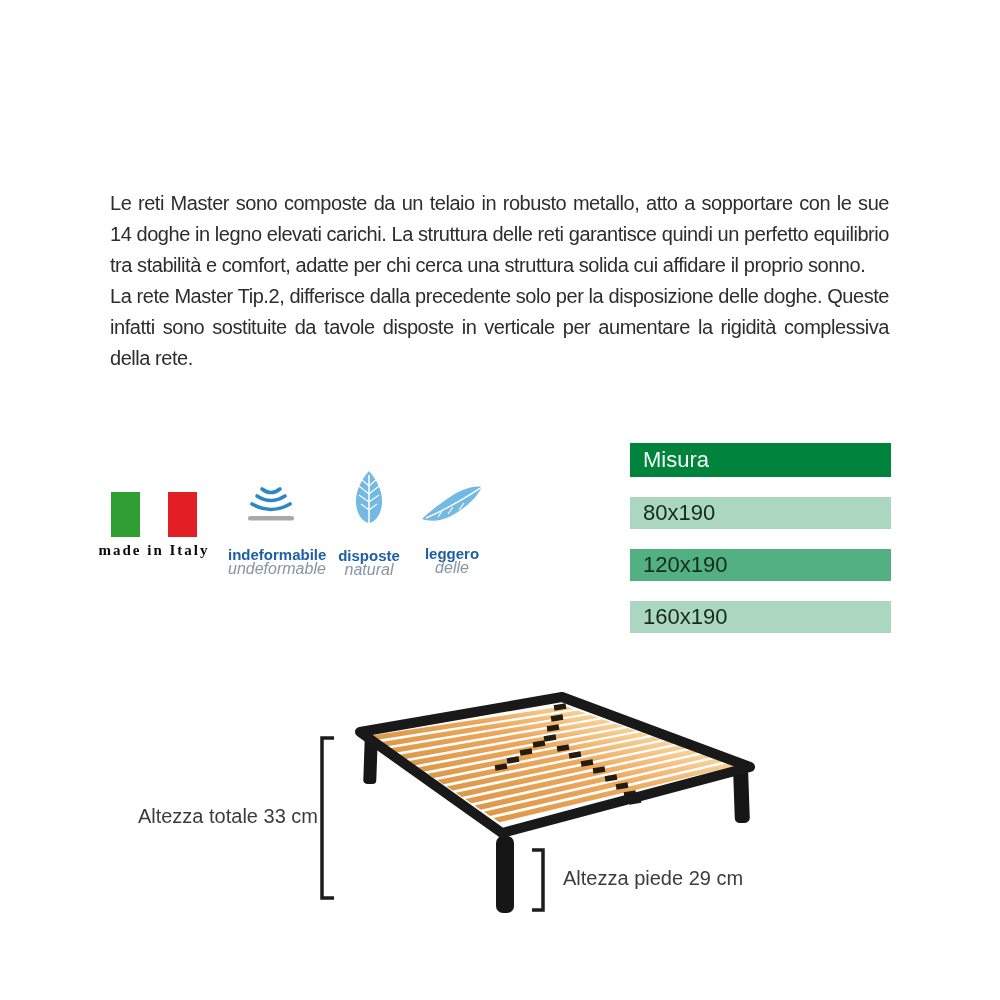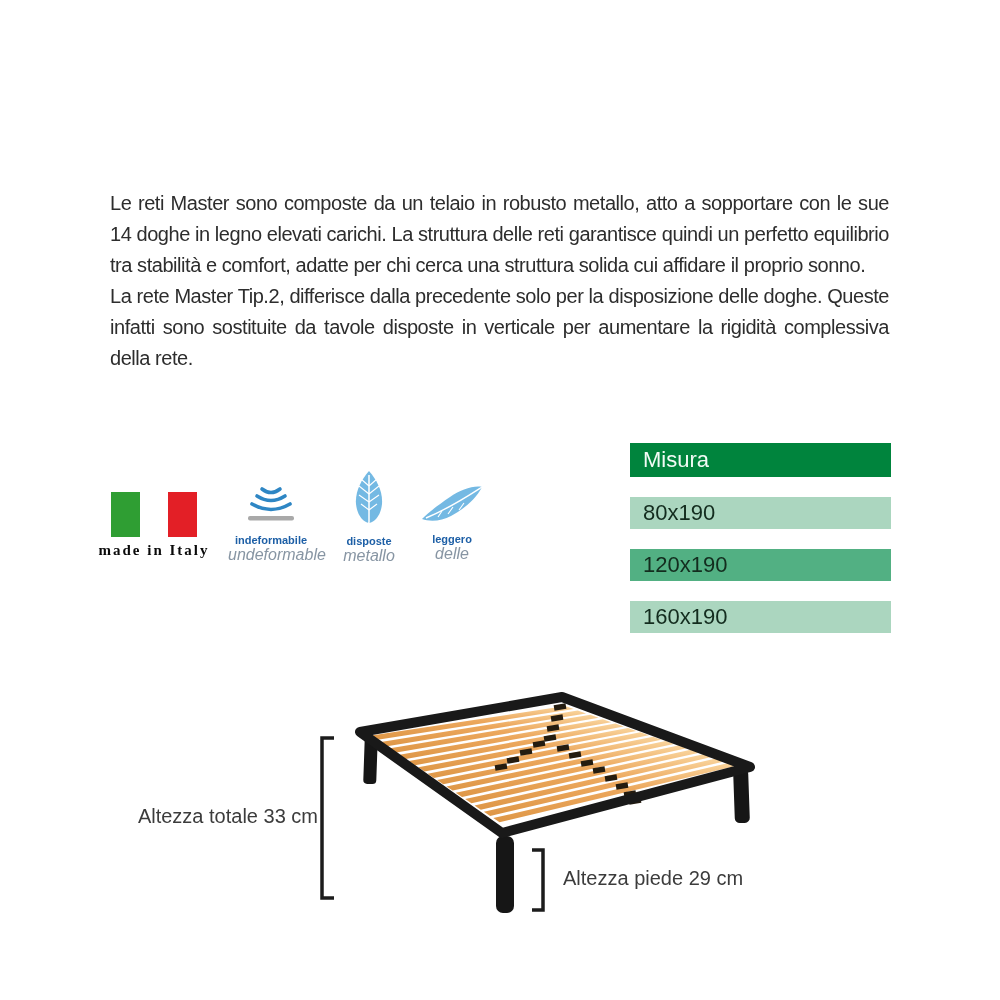--- a/index.html
+++ b/index.html
@@ -9,21 +9,21 @@
   }
   
   .desc{
     position:absolute;left:110px;top:188px;width:779px;
     font-size:20px;line-height:31px;letter-spacing:-0.45px;
     color:#2d2d2d;text-align:justify;
   }
   .desc p{margin:0;}
   
   .badge{position:absolute;text-align:center;}
-  .badge .lbl{font-size:11px;font-weight:600;color:#1d5fa6;margin-top:4px;line-height:15px;}
+  .badge .lbl{font-size:15px;font-weight:600;color:#1d5fa6;margin-top:18px;line-height:15px;}
   .badge .sub{font-size:16px;font-style:italic;color:#8795a3;line-height:14px;}
   .flag{width:86px;height:45px;margin:0 auto;display:flex;}
   .flag .st{flex:1;}
   .made{font-family:"Liberation Serif",serif;font-size:15px;font-weight:700;
         letter-spacing:2px;color:#0a0a0a;margin-top:5px;white-space:nowrap;}
   
   .sizes{position:absolute;left:630px;top:443px;width:261px;}
   .sizes .hd{
     height:34px;background:#00843d;color:#f2fbf6;display:flex;align-items:center;
     padding-left:13px;font-size:22px;box-sizing:border-box;
@@ -68,21 +68,21 @@
   <div class="sub">undeformable</div>
 </div>
 
 <div class="badge" style="left:327px;top:470px;width:84px;">
   <svg width="32" height="56" viewBox="0 0 32 56">
     <path d="M16 1 C24 10 30 22 29 34 C28 45 22 52 16 53 C10 52 4 45 3 34 C2 22 8 10 16 1 Z" fill="#74b9e3"></path>
     <path d="M16 5 L16 52 L15.2 56" fill="none" stroke="#ffffff" stroke-width="1.5"></path>
     <path d="M16 16 L24 9 M16 24 L26 16 M16 32 L26 25 M16 40 L24 34 M16 16 L8 9 M16 24 L6 16 M16 32 L6 25 M16 40 L8 34" stroke="#ffffff" stroke-width="1.1" fill="none"></path>
   </svg>
   <div class="lbl">disposte</div>
-  <div class="sub">metallo</div>
+  <div class="sub">natural</div>
 </div>
 
 <div class="badge" style="left:406px;top:484px;width:92px;">
   <svg width="64" height="40" viewBox="0 0 64 40">
     <path d="M62 3 C54 1 40 6 30 13 C18 21 8 29 2 35 C10 38 22 37 31 32 C44 25 56 15 62 3 Z" fill="#74b9e3"></path>
     <path d="M62 3 C48 12 30 24 6 34" fill="none" stroke="#ffffff" stroke-width="1.4"></path>
     <path d="M18 33 L22 27 M28 30 L33 23 M39 26 L44 19" stroke="#ffffff" stroke-width="1.1" fill="none"></path>
   </svg>
   <div class="lbl">leggero</div>
   <div class="sub">delle</div>

